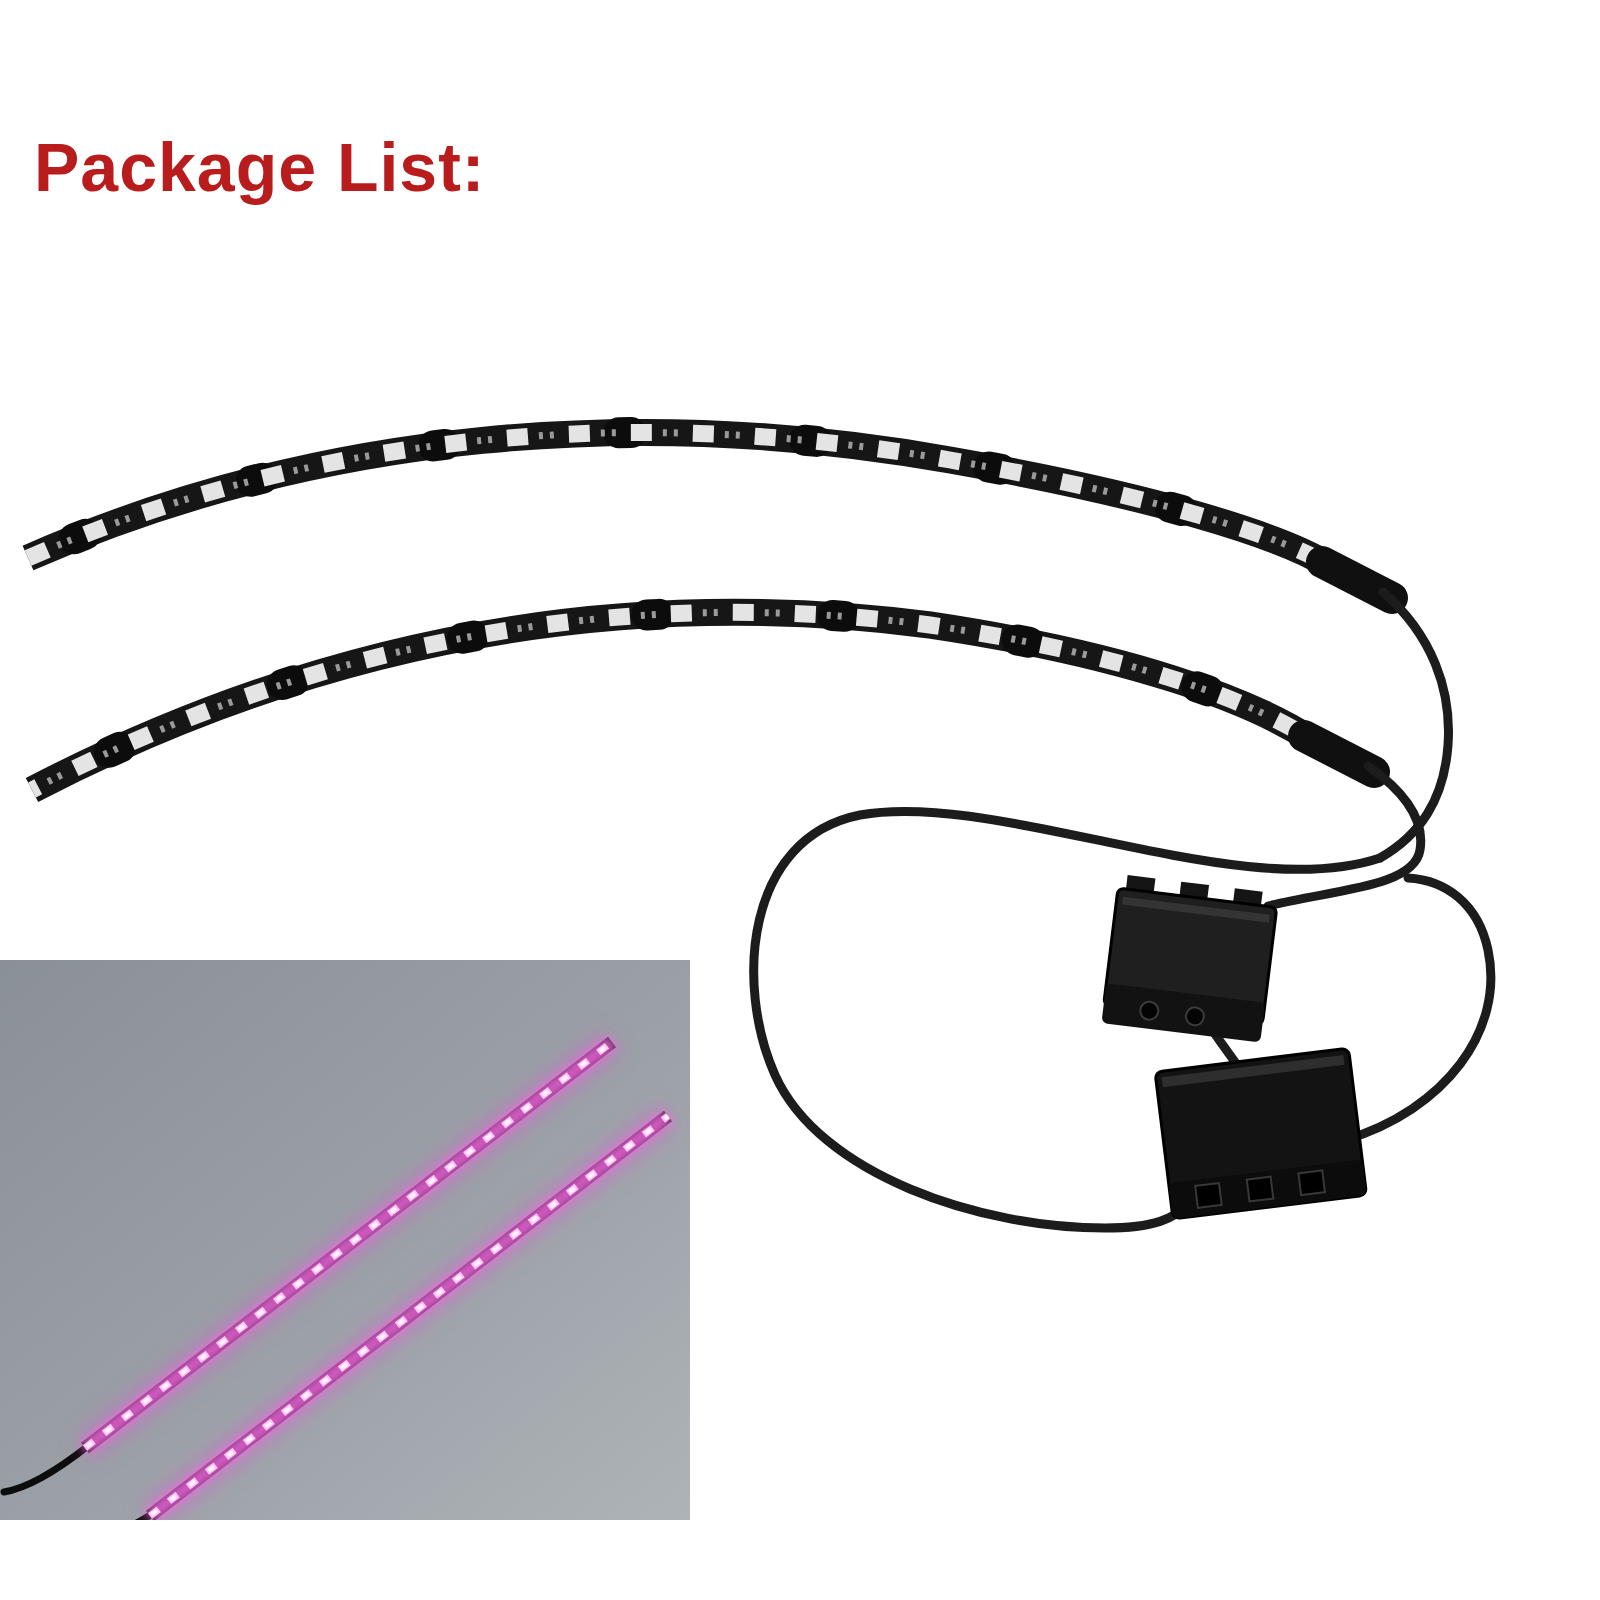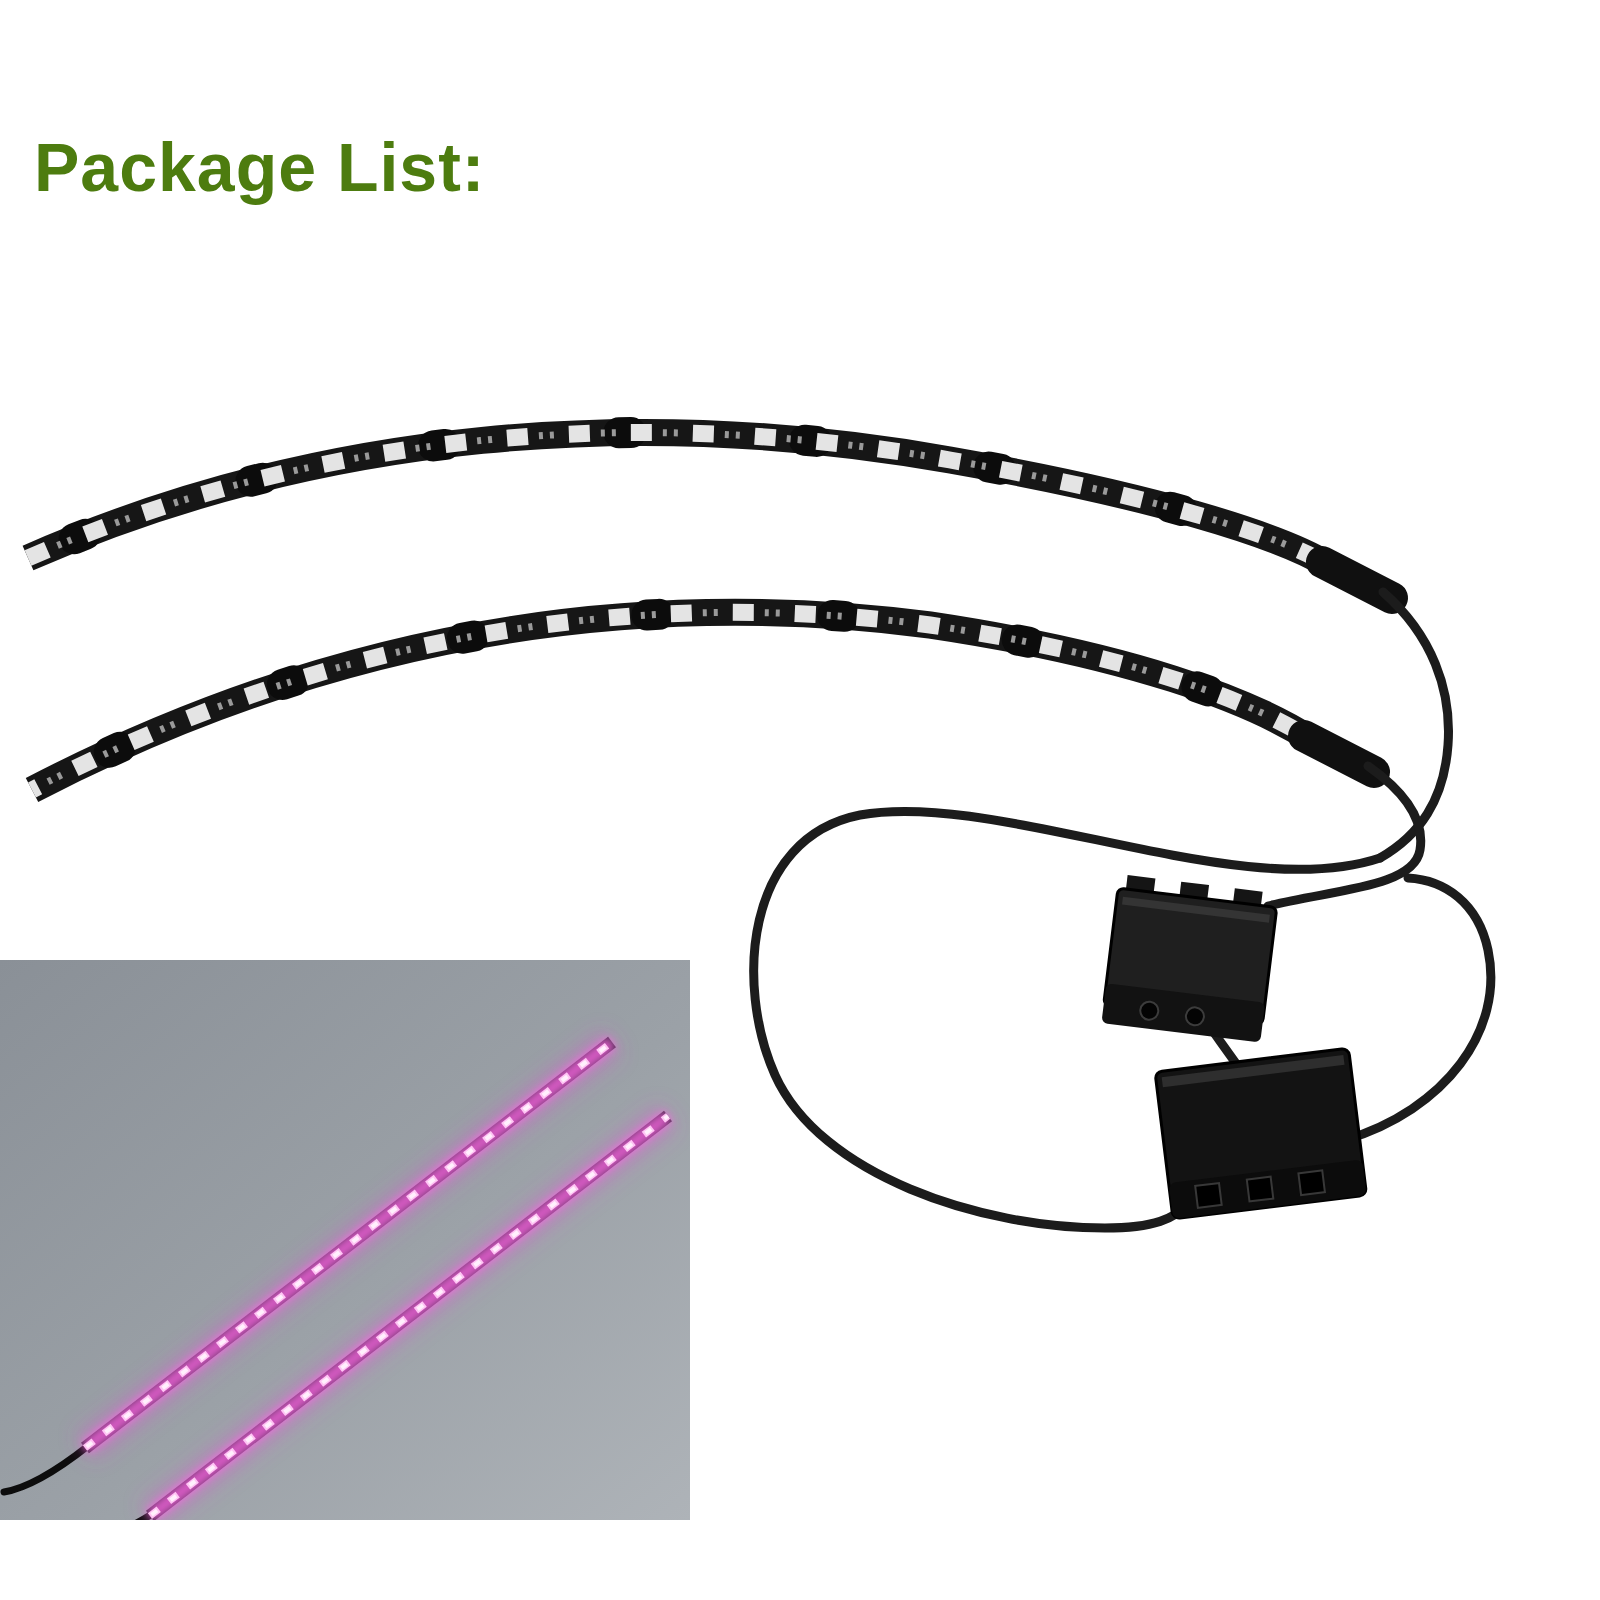--- a/index.html
+++ b/index.html
@@ -11,21 +11,21 @@
     font-family:"Liberation Sans",sans-serif;
   }
   .title{
     position:absolute;
     left:34px;top:128px;
     margin:0;
     font-family:"Liberation Sans",sans-serif;
     font-weight:700;
     font-size:68px;
     letter-spacing:1px;
-    color:#4d7c0f;
+    color:#b91c1c;
   }
   .scene{
     position:absolute;
     left:0;top:0;width:1600px;height:1600px;
   }
 </style>
 </head>
 <body>
 
 <div class="page">

